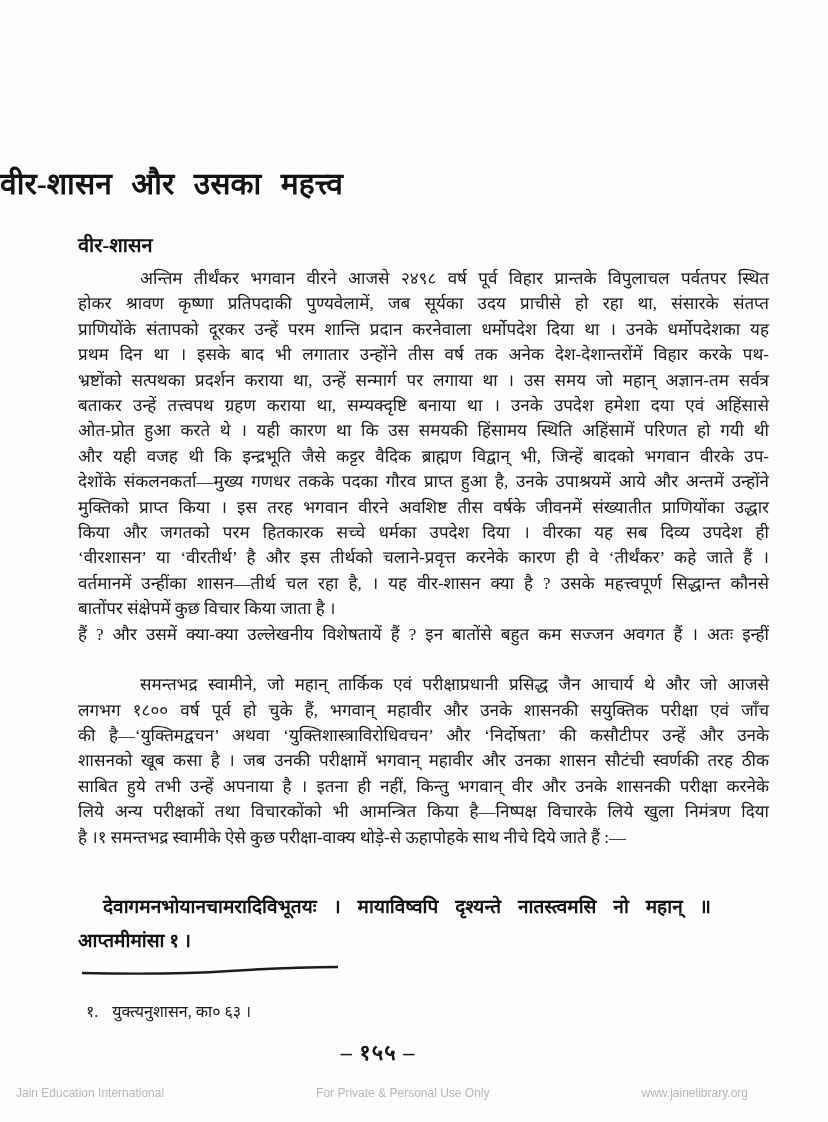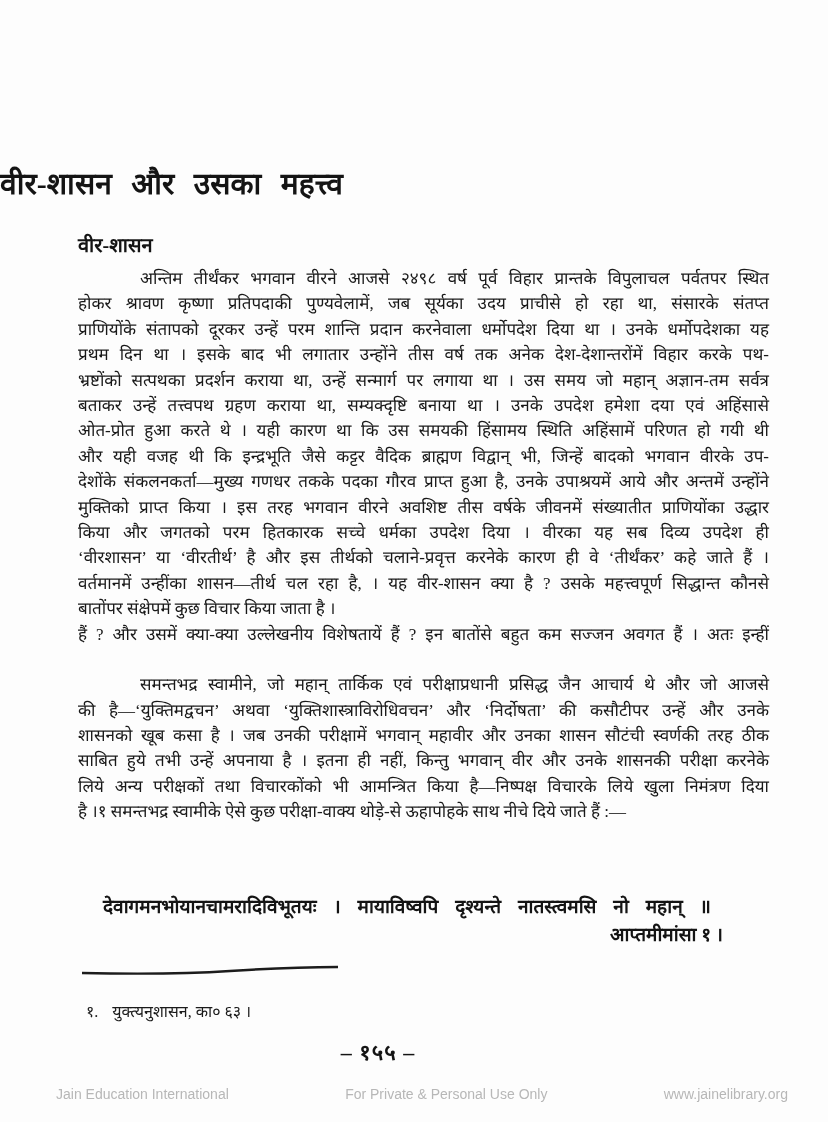--- a/index.html
+++ b/index.html
@@ -39,42 +39,41 @@
   .verse-block {
     position: absolute; top: 894px; left: 78px; width: 691px;
     font-size: 19px; font-weight: bold; line-height: 26px;
     color: #141414;
   }
   .verse-line {
     padding-left: 25px; padding-right: 58px;
     text-align: justify; text-align-last: justify;
   }
   .verse-attribution {
-    text-align: right; padding-right: 46px; margin-top: 2px;
+    padding-right: 46px; margin-top: 8px;
   }
   .footnote-rule {
     position: absolute; top: 963px; left: 80px;
   }
   .footnote {
     position: absolute; top: 1000px; left: 86px;
     font-size: 16px; color: #1b1b1b;
   }
   .footnote .marker { margin-right: 14px; }
   .page-number {
     position: absolute; top: 1036px; left: 0; width: 756px;
     text-align: center; font-size: 22px; font-weight: bold;
     letter-spacing: 1px; color: #141414; font-family: Liberation Serif, serif;
   }
   .scan-footer {
     position: absolute; top: 1086px; left: 0; width: 764px;
     box-sizing: border-box; padding: 0 16px;
     display: flex; justify-content: space-between; align-items: center;
     font-family: "Liberation Sans", sans-serif;
-    font-size: 14px;
-    margin-left: 40px;
+    font-size: 12px;
   }
   .scan-footer span { color: #b7b7b7; }
 </style>
 </head>
 <body>
 
 <div class="page-title">वीर-शासन और उसका महत्त्व</div>
 
 <div class="section-heading">वीर-शासन</div>
 
@@ -91,20 +90,21 @@
       <div class="line">देशोंके संकलनकर्ता—मुख्य गणधर तकके पदका गौरव प्राप्त हुआ है, उनके उपाश्रयमें आये और अन्तमें उन्होंने</div>
       <div class="line">मुक्तिको प्राप्त किया । इस तरह भगवान वीरने अवशिष्ट तीस वर्षके जीवनमें संख्यातीत प्राणियोंका उद्धार</div>
       <div class="line">किया और जगतको परम हितकारक सच्चे धर्मका उपदेश दिया । वीरका यह सब दिव्य उपदेश ही</div>
       <div class="line">‘वीरशासन’ या ‘वीरतीर्थ’ है और इस तीर्थको चलाने-प्रवृत्त करनेके कारण ही वे ‘तीर्थंकर’ कहे जाते हैं ।</div>
       <div class="line">वर्तमानमें उन्हींका शासन—तीर्थ चल रहा है, । यह वीर-शासन क्या है ? उसके महत्त्वपूर्ण सिद्धान्त कौनसे</div>
       <div class="line last">बातोंपर संक्षेपमें कुछ विचार किया जाता है ।</div>
       <div class="line">हैं ? और उसमें क्या-क्या उल्लेखनीय विशेषतायें हैं ? इन बातोंसे बहुत कम सज्जन अवगत हैं । अतः इन्हीं</div>
     </div>
     <div class="paragraph">
       <div class="line">समन्तभद्र स्वामीने, जो महान् तार्किक एवं परीक्षाप्रधानी प्रसिद्ध जैन आचार्य थे और जो आजसे</div>
+      <div class="line">लगभग १८०० वर्ष पूर्व हो चुके हैं, भगवान् महावीर और उनके शासनकी सयुक्तिक परीक्षा एवं जाँच</div>
       <div class="line">की है—‘युक्तिमद्वचन’ अथवा ‘युक्तिशास्त्राविरोधिवचन’ और ‘निर्दोषता’ की कसौटीपर उन्हें और उनके</div>
       <div class="line">शासनको खूब कसा है । जब उनकी परीक्षामें भगवान् महावीर और उनका शासन सौटंची स्वर्णकी तरह ठीक</div>
       <div class="line">साबित हुये तभी उन्हें अपनाया है । इतना ही नहीं, किन्तु भगवान् वीर और उनके शासनकी परीक्षा करनेके</div>
       <div class="line">लिये अन्य परीक्षकों तथा विचारकोंको भी आमन्त्रित किया है—निष्पक्ष विचारके लिये खुला निमंत्रण दिया</div>
       <div class="line last">है ।१ समन्तभद्र स्वामीके ऐसे कुछ परीक्षा-वाक्य थोड़े-से ऊहापोहके साथ नीचे दिये जाते हैं :—</div>
     </div>
   </div>
 
 <div class="verse-block">
   <div class="verse-line">देवागमनभोयानचामरादिविभूतयः । मायाविष्वपि दृश्यन्ते नातस्त्वमसि नो महान् ॥</div>

